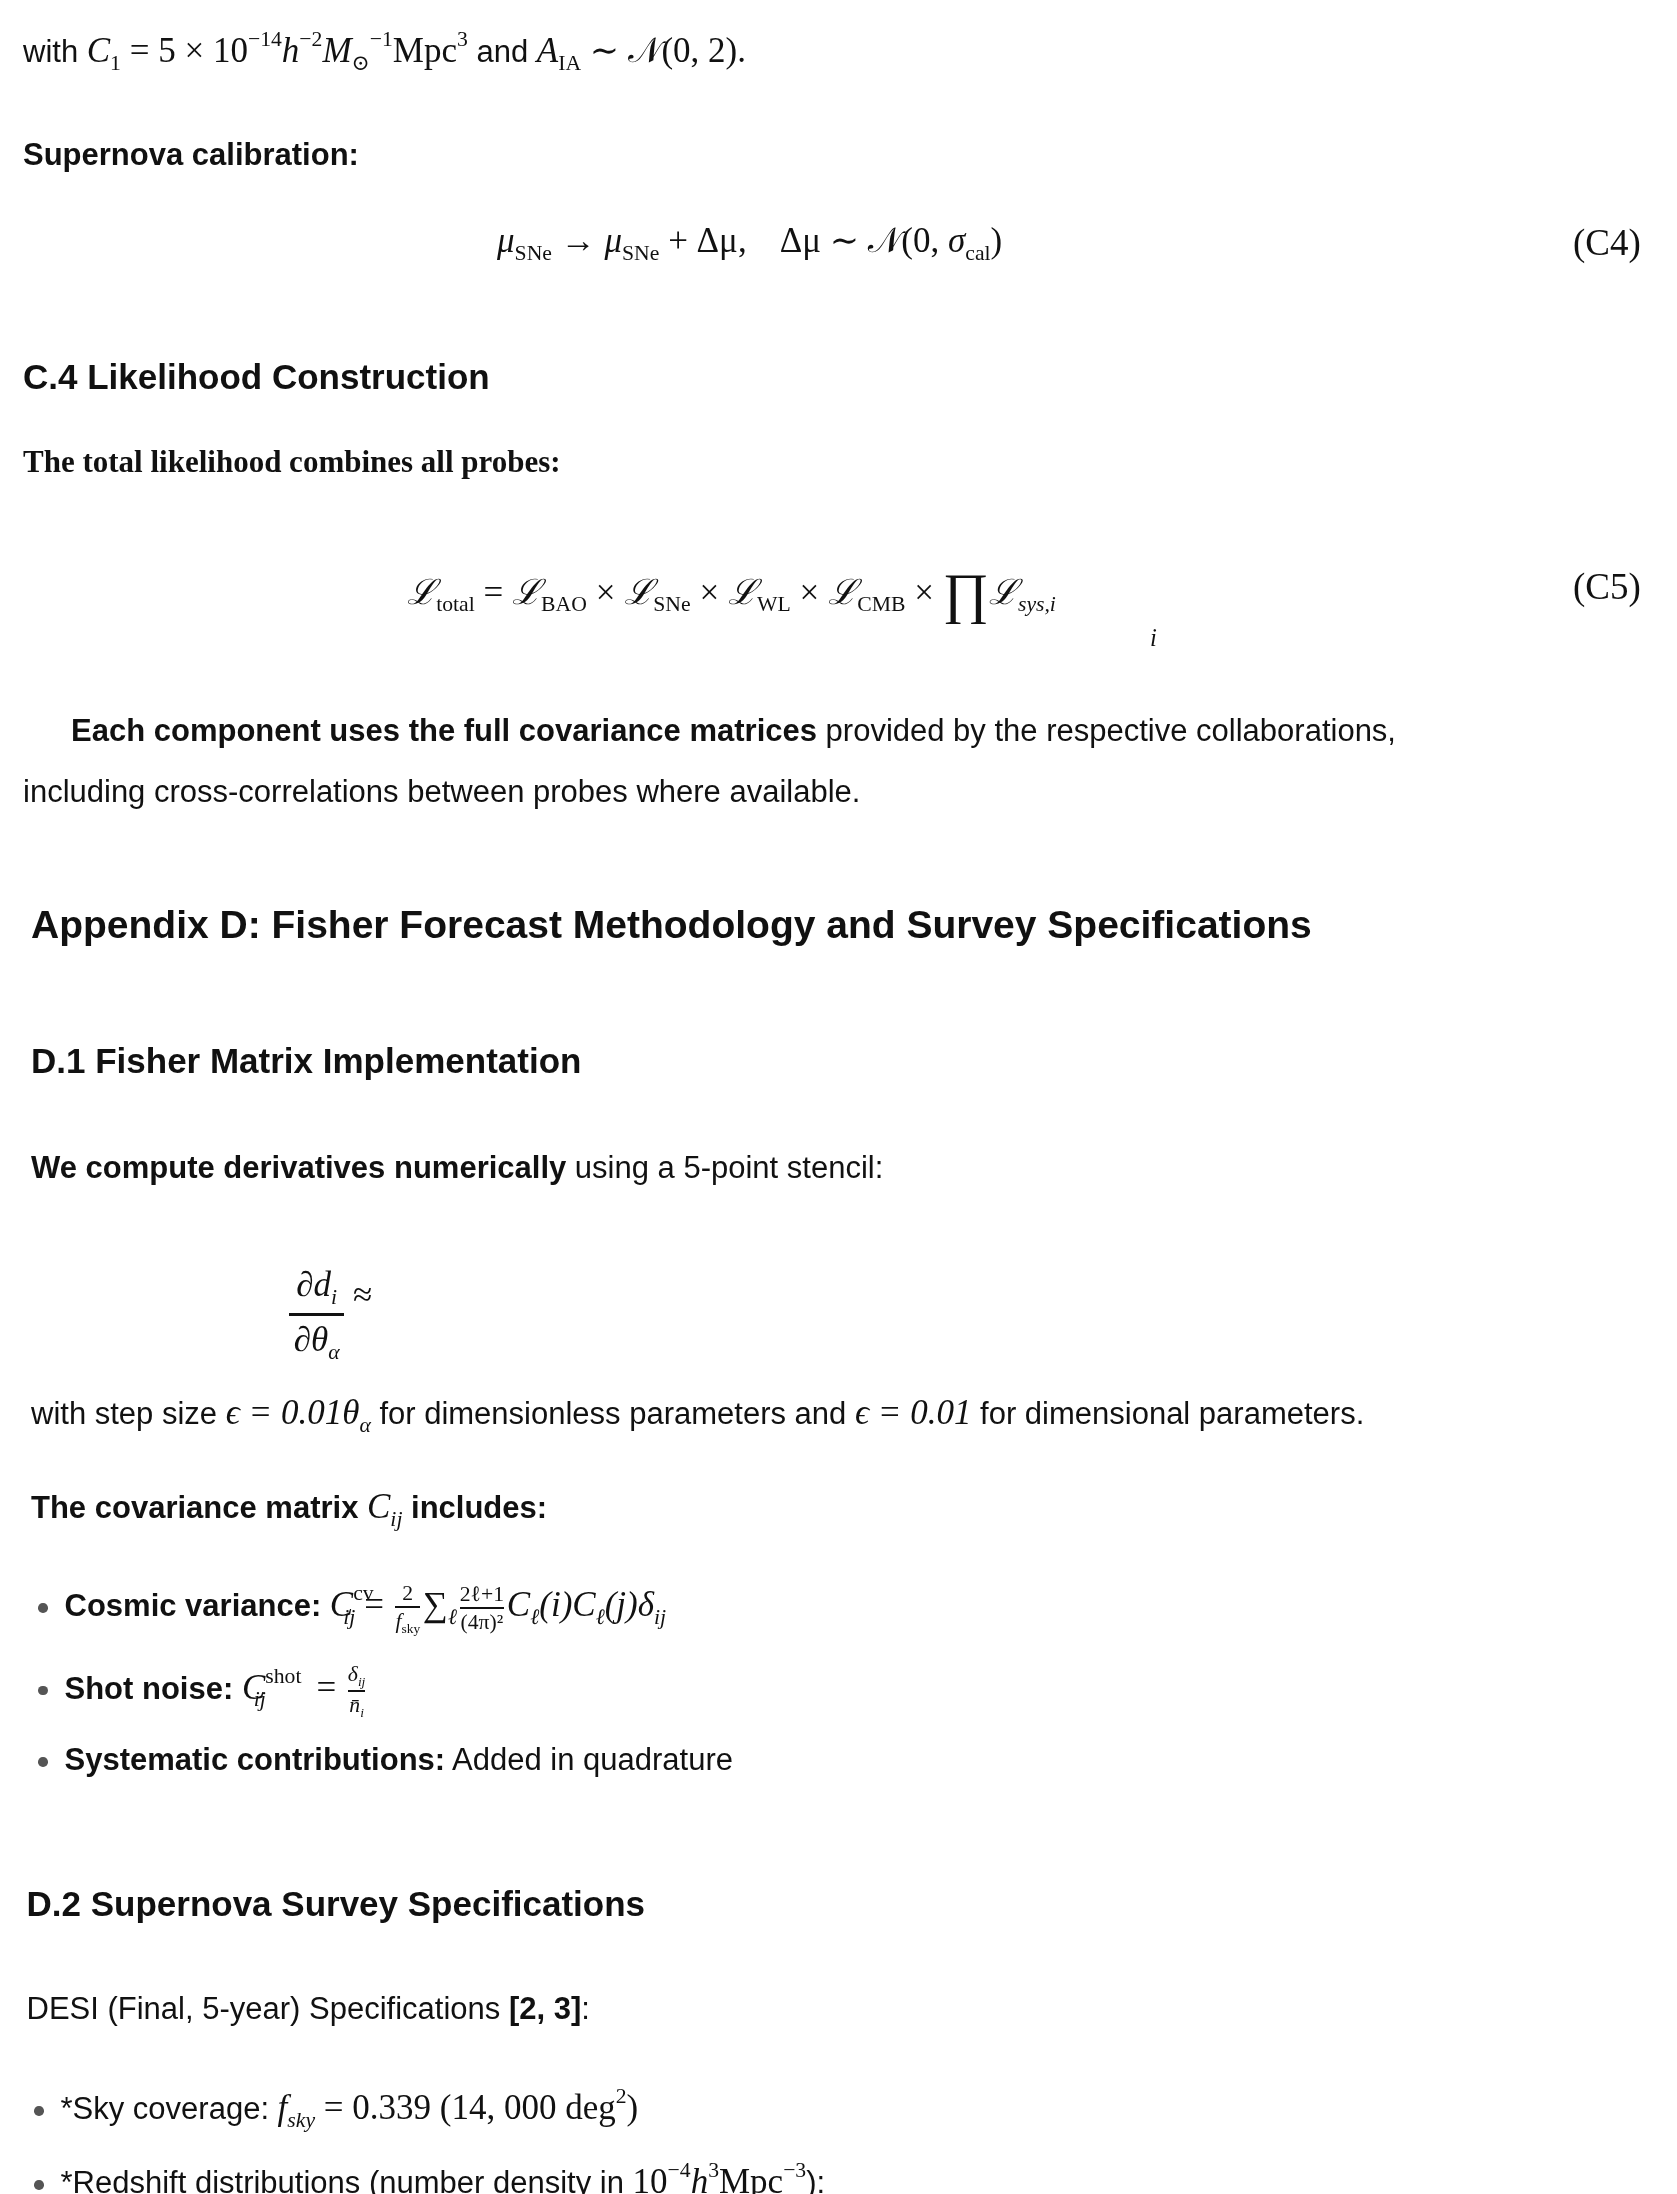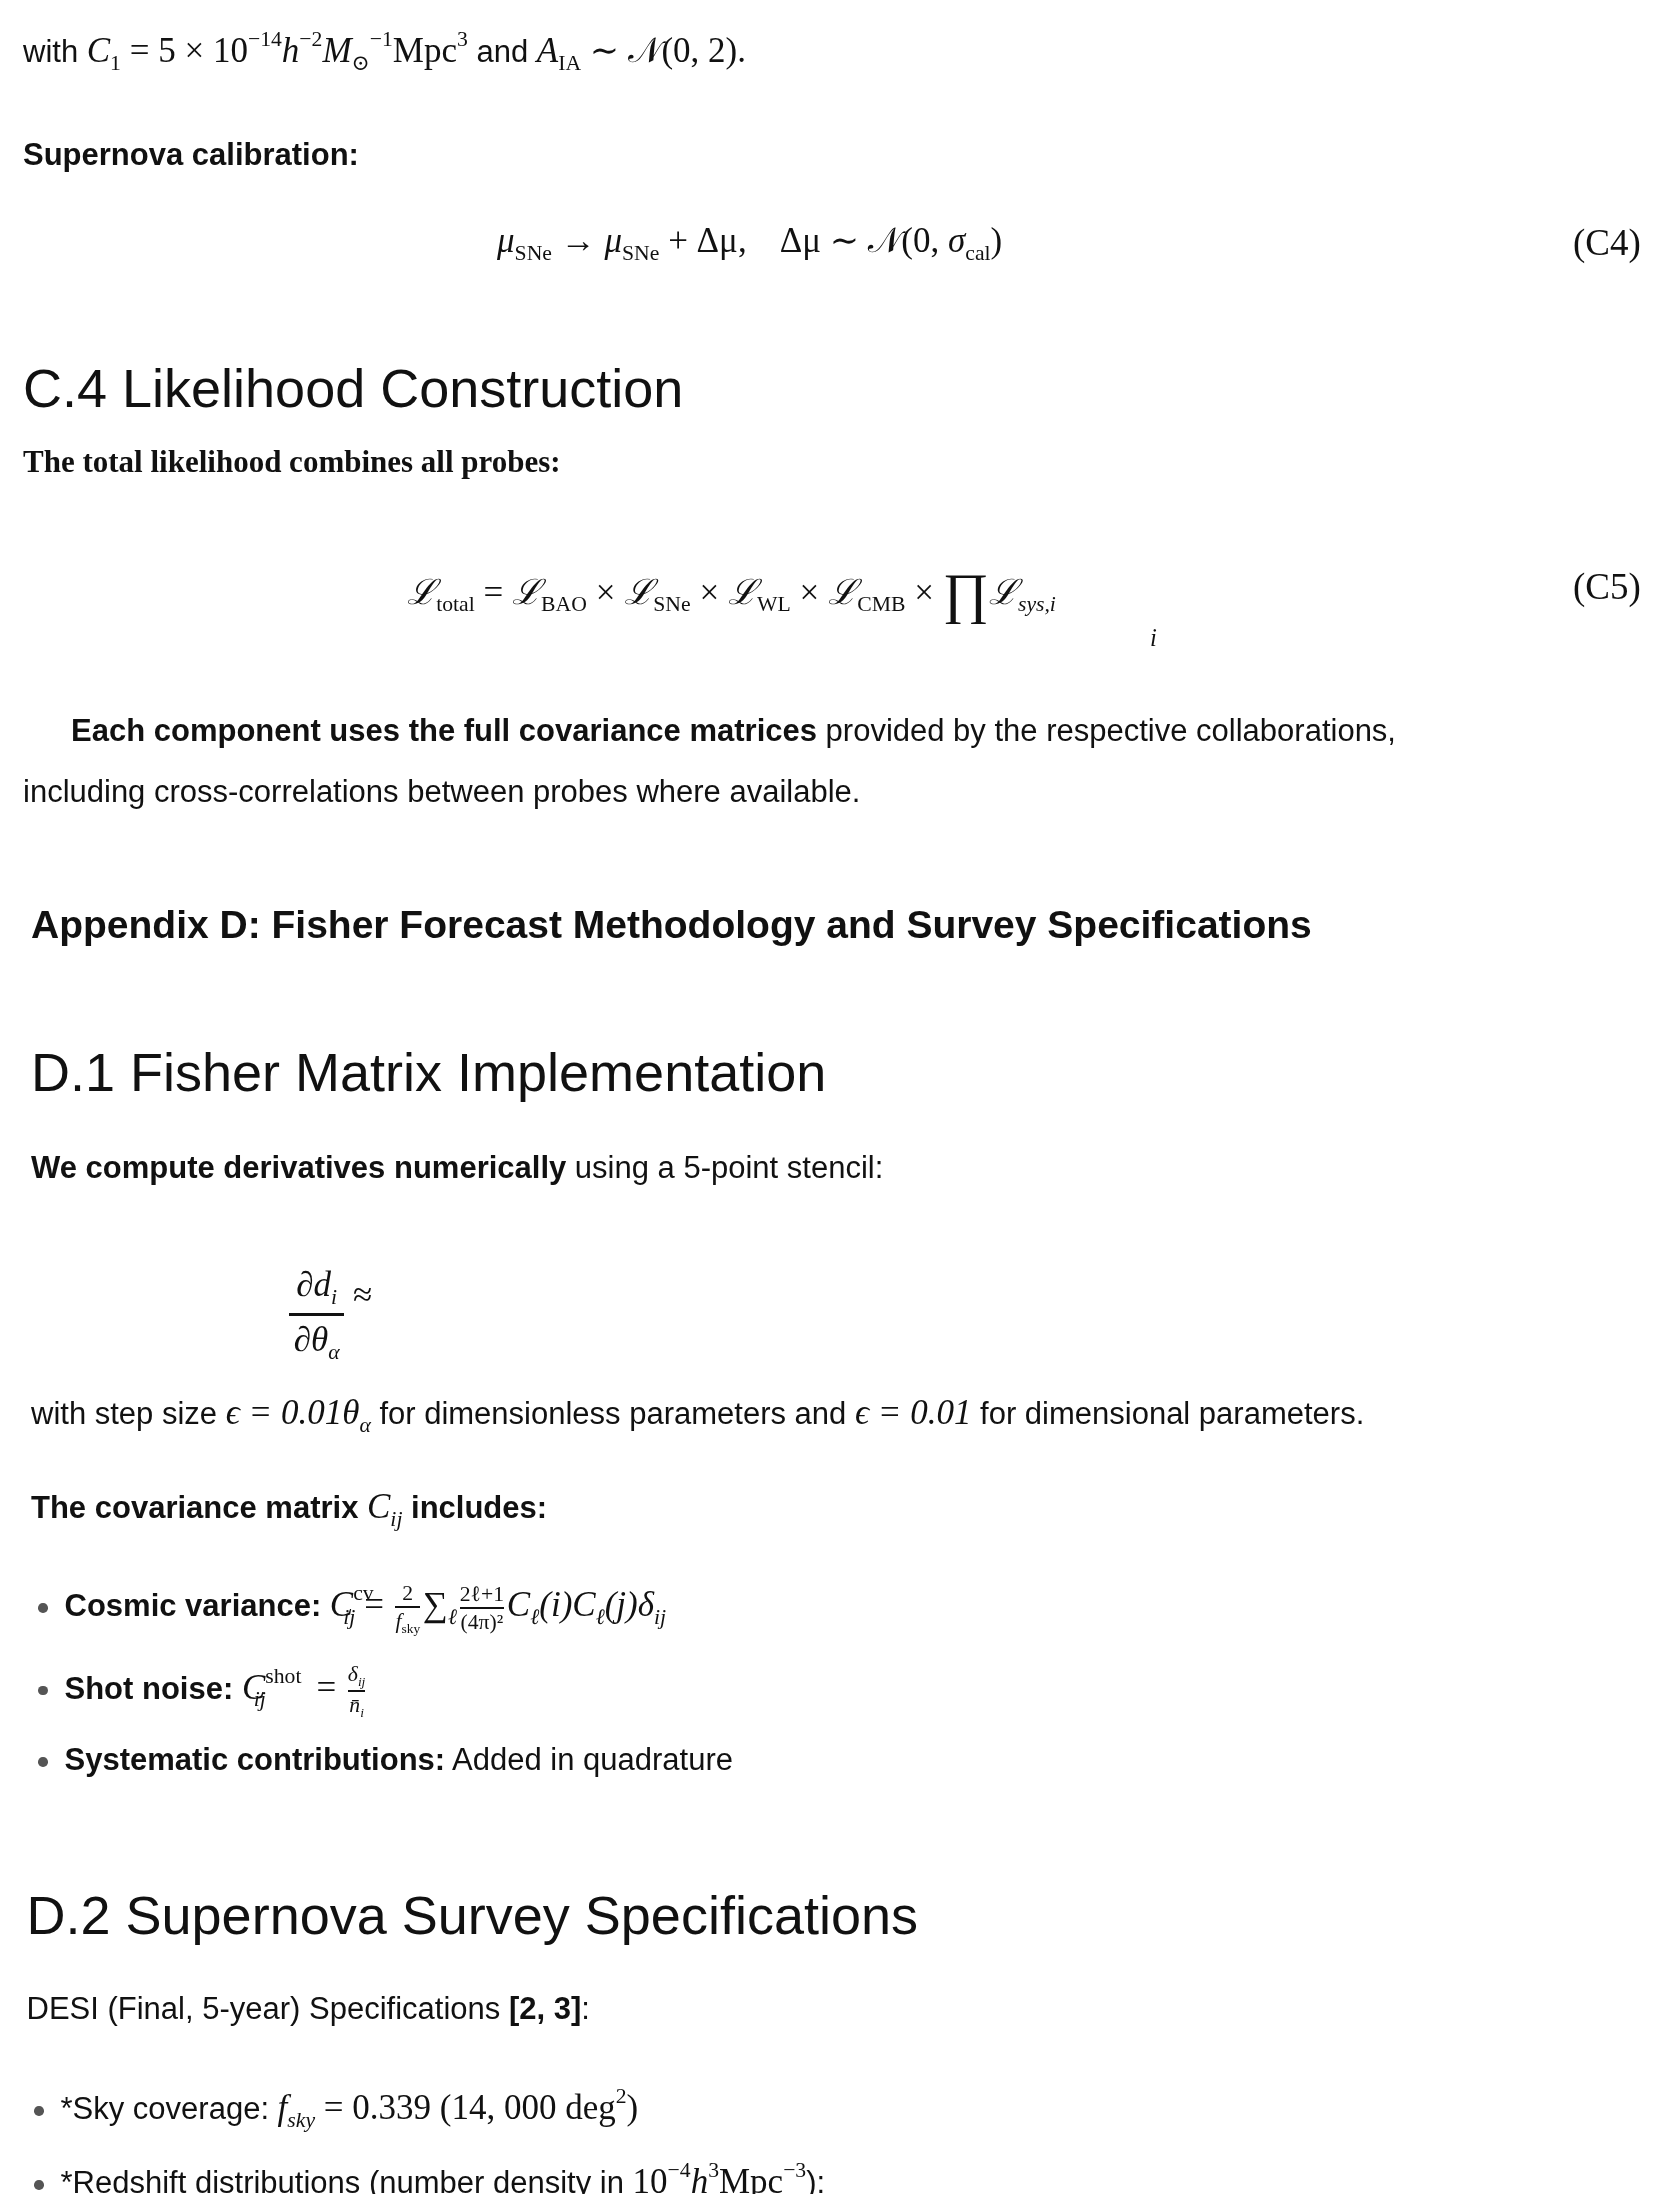--- a/index.html
+++ b/index.html
@@ -10,21 +10,21 @@
   }
   .abs { position: absolute; white-space: nowrap; }
   .body-text { font-size: 31px; line-height: 1.2; }
   .bold { font-weight: 700; }
   .math { font-family: "Liberation Serif", "DejaVu Serif", serif; font-size: 35px; }
   .math i, .mi { font-style: italic; }
   .sub { font-size: 0.62em; vertical-align: -0.35em; font-style: normal; }
   .subi { font-size: 0.62em; vertical-align: -0.35em; font-style: italic; }
   .sup { font-size: 0.62em; vertical-align: 0.75em; font-style: normal; }
   .eqnum { font-family: "Liberation Serif", "DejaVu Serif", serif; font-size: 37px; }
-  .h3 { font-size: 54px; font-weight: 400; }
+  .h3 { font-size: 35px; font-weight: 700; }
   .h2 { font-size: 39px; font-weight: 700; }
   .frac { display: inline-flex; flex-direction: column; align-items: center; vertical-align: middle; margin-top: 40px; }
   .frac .num { padding: 0 4.7px 3.8px; }
   .frac .bar { height: 2.8px; background: #111; align-self: stretch; }
   .frac .den { padding: 3.8px 4.7px 0; }
   .sfrac { display: inline-flex; flex-direction: column; align-items: center; vertical-align: middle; font-size: 0.62em; margin: 0 2.8px; }
   .sfrac .bar { height: 1.9px; background: #111; align-self: stretch; }
   .bullet { display: inline-block; width: 9.5px; height: 9.5px; border-radius: 50%; background: #555; margin-right: 17px; vertical-align: middle; }
   .bigop { font-size: 1.6em; vertical-align: -0.15em; }
 </style>

